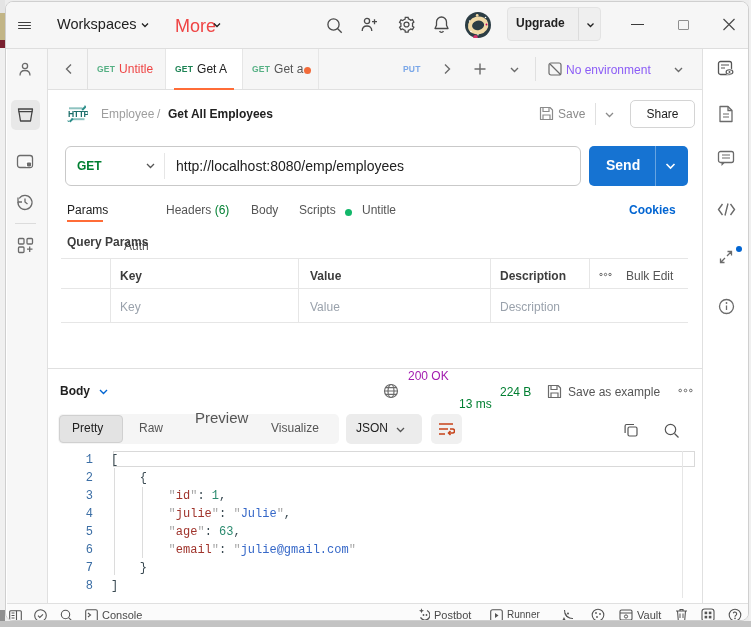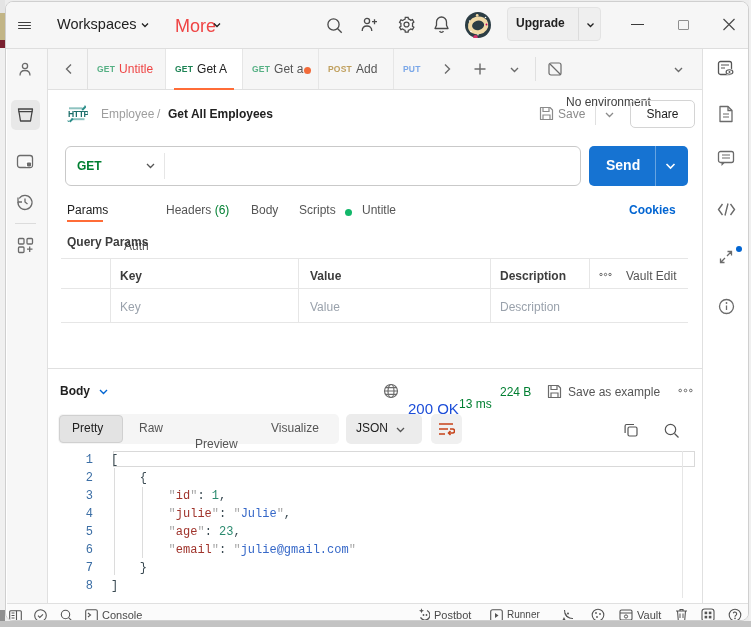--- a/index.html
+++ b/index.html
@@ -120,44 +120,40 @@
   <div class="abs tab" style="left:87px;width:78px;">
         <span class="m" style="color:#55b084;">GET</span>
         <span style="color:#ef4444;">Untitle</span>
       </div>
   <div class="abs tab active" style="left:165px;width:77px;"><span class="m" style="color:#1d8354;">GET</span>Get A</div>
   <div class="abs tab" style="left:242px;width:76px;">
         <span class="m" style="color:#55b084;">GET</span>
         <span style="color:#555;">Get a</span>
       </div>
   <div class="abs" style="left:303px;top:66px;width:7px;height:7px;border-radius:4px;background:#f26b3a;"></div>
-  <div class="abs tab" style="left:318px;width:75px;">
-        <span class="m" style="color:#c0a05e;">POST</span>
-        <span style="color:#555;">Add</span>
-      </div>
   <div class="abs tab" style="left:393px;width:37px;border-right:none;">
         <span class="m" style="color:#7aa7e8;">PUT</span>
       </div>
   <div class="abs" style="left:173px;top:86.5px;width:60px;height:2.5px;background:#ff6c37;z-index:3;"></div>
   <svg class="abs" style="left:440px;top:62px;" width="12" height="12" viewBox="0 0 12 12">
         <path d="M4 1.5L8.5 6 4 10.5" stroke="#6b6b6b" stroke-width="1.4" fill="none"></path>
       </svg>
   <svg class="abs" style="left:472px;top:61px;" width="14" height="14" viewBox="0 0 14 14">
         <path d="M7 1.5v11M1.5 7h11" stroke="#6b6b6b" stroke-width="1.4"></path>
       </svg>
   <svg class="abs" style="left:508px;top:64px;" width="11" height="10" viewBox="0 0 11 10">
         <path d="M2 3l3.5 3.5L9 3" stroke="#6b6b6b" stroke-width="1.4" fill="none"></path>
       </svg>
   <div class="sep" style="left:534px;top:56px;height:24px;"></div>
 
   <svg class="abs" style="left:546px;top:60px;" width="16" height="16" viewBox="0 0 16 16">
         <rect x="2" y="2" width="12" height="12" rx="2" stroke="#6b6b6b" stroke-width="1.2" fill="none"></rect>
         <path d="M3 3l10 10" stroke="#6b6b6b" stroke-width="1.2"></path>
       </svg>
-  <div class="abs grayt" style="left:565px;top:62px;font-size:12px;color:#404040;margin-top:32px;">No environment</div>
+  <div class="abs grayt" style="left:565px;top:62px;font-size:12px;color:#8b5cf6;">No environment</div>
   <svg class="abs" style="left:672px;top:64px;" width="11" height="10" viewBox="0 0 11 10">
         <path d="M2 3l3.5 3.5L9 3" stroke="#6b6b6b" stroke-width="1.4" fill="none"></path>
       </svg>
 
   <div class="abs" id="leftrail"></div>
   <svg class="abs" style="left:16px;top:60px;" width="16" height="16" viewBox="0 0 16 16">
         <circle cx="8" cy="5" r="2.6" stroke="#6b6b6b" stroke-width="1.3" fill="none"></circle>
         <path d="M3 14.5c0-3.2 2.2-5 5-5s5 1.8 5 5" stroke="#6b6b6b" stroke-width="1.3" fill="none"></path>
       </svg>
   <div class="abs" style="left:10px;top:99px;width:29px;height:30px;background:#e8e8e8;border-radius:5px;"></div>
@@ -237,20 +233,21 @@
         <path d="M2 3l3.5 3.5L9 3" stroke="#8b8b8b" stroke-width="1.3" fill="none"></path>
       </svg>
   <div class="abs ctr" style="left:629px;top:99px;width:65px;height:28px;border:1px solid #d4d4d4;border-radius:5px;font-size:12px;color:#212121;">Share</div>
 
   <div class="abs" style="left:64px;top:145px;width:516px;height:40px;border:1px solid #c9c9c9;border-radius:6px;background:#fff;"></div>
   <div class="abs" style="left:76px;top:158px;font-size:12px;font-weight:700;color:#007f31;">GET</div>
   <svg class="abs" style="left:144px;top:160px;" width="11" height="10" viewBox="0 0 11 10">
         <path d="M2 3l3.5 3.5L9 3" stroke="#555" stroke-width="1.3" fill="none"></path>
       </svg>
   <div class="sep" style="left:163px;top:152px;height:26px;background:#e6e6e6;"></div>
+  <div class="abs" style="left:175px;top:157px;font-size:14px;color:#212121;">http://localhost:8080/emp/employees</div>
 
   <div class="abs" style="left:588px;top:145px;width:99px;height:40px;background:#1673d2;border-radius:5px;"></div>
   <div class="abs" style="left:605px;top:156px;font-size:14px;font-weight:600;color:#fff;">Send</div>
   <div class="sep" style="left:654px;top:145px;height:40px;background:rgba(255,255,255,0.35);"></div>
   <svg class="abs" style="left:663px;top:161px;" width="13" height="9" viewBox="0 0 13 9">
         <path d="M2.5 2l4 4 4-4" stroke="#fff" stroke-width="1.6" fill="none"></path>
       </svg>
 
   <div class="abs" style="left:66px;top:202px;font-size:12px;color:#212121;">Params</div>
   <div class="abs" style="left:66px;top:219px;width:36px;height:2px;background:#ff6c37;"></div>
@@ -272,54 +269,54 @@
   <div class="sep" style="left:489px;top:257px;height:65px;background:#e6e6e6;"></div>
   <div class="sep" style="left:588px;top:257px;height:30px;background:#e6e6e6;"></div>
   <div class="abs" style="left:119px;top:268px;font-size:12px;font-weight:700;color:#3d3d3d;">Key</div>
   <div class="abs" style="left:309px;top:268px;font-size:12px;font-weight:700;color:#3d3d3d;">Value</div>
   <div class="abs" style="left:499px;top:268px;font-size:12px;font-weight:700;color:#3d3d3d;">Description</div>
   <svg class="abs" style="left:598px;top:271px;" width="13" height="5" viewBox="0 0 13 5">
         <circle cx="2" cy="2.5" r="1.2" stroke="#6b6b6b" stroke-width="1" fill="none"></circle>
         <circle cx="6.5" cy="2.5" r="1.2" stroke="#6b6b6b" stroke-width="1" fill="none"></circle>
         <circle cx="11" cy="2.5" r="1.2" stroke="#6b6b6b" stroke-width="1" fill="none"></circle>
       </svg>
-  <div class="abs" style="left:625px;top:268px;font-size:12px;color:#555;">Vault Edit</div>
+  <div class="abs" style="left:625px;top:268px;font-size:12px;color:#555;">Bulk Edit</div>
   <div class="abs" style="left:119px;top:299px;font-size:12px;color:#9aa2ac;">Key</div>
   <div class="abs" style="left:309px;top:299px;font-size:12px;color:#9aa2ac;">Value</div>
   <div class="abs" style="left:499px;top:299px;font-size:12px;color:#9aa2ac;">Description</div>
 
   <div class="abs" style="left:47px;top:367px;width:654px;height:1px;background:#e0e0e0;"></div>
   <div class="abs" style="left:59px;top:383px;font-size:12px;font-weight:700;color:#212121;">Body</div>
   <svg class="abs" style="left:97px;top:386px;" width="11" height="10" viewBox="0 0 11 10">
         <path d="M2 3l3.5 3.5L9 3" stroke="#0265d2" stroke-width="1.4" fill="none"></path>
       </svg>
   <svg class="abs" style="left:382px;top:382px;" width="16" height="16" viewBox="0 0 16 16">
         <circle cx="8" cy="8" r="6.5" stroke="#6b6b6b" stroke-width="1.2" fill="none"></circle>
         <ellipse cx="8" cy="8" rx="3" ry="6.5" stroke="#6b6b6b" stroke-width="1.2" fill="none"></ellipse>
         <path d="M1.5 8h13M2.5 4.7h11M2.5 11.3h11" stroke="#6b6b6b" stroke-width="1.2"></path>
       </svg>
-  <div class="abs" style="left:407px;top:399px;font-size:15px;color:#1d4ed8;">200 OK</div>
+  <div class="abs" style="left:407px;top:368px;font-size:12px;color:#a21caf;">200 OK</div>
   <div class="abs" style="left:458px;top:396px;font-size:12px;color:#007f31;">13 ms</div>
   <div class="abs" style="left:499px;top:384px;font-size:12px;color:#007f31;">224 B</div>
   <svg class="abs" style="left:546px;top:383px;" width="15" height="15" viewBox="0 0 15 15">
         <path d="M1.5 1.5h9.5l2.5 2.5v9.5H1.5z" stroke="#6b6b6b" stroke-width="1.2" fill="none" stroke-linejoin="round"></path>
         <path d="M4 1.5v4h6v-4M4 13.5V9h7v4.5" stroke="#6b6b6b" stroke-width="1.2" fill="none"></path>
       </svg>
   <div class="abs" style="left:567px;top:384px;font-size:12px;color:#555;">Save as example</div>
   <svg class="abs" style="left:677px;top:387px;" width="15" height="5" viewBox="0 0 15 5">
         <circle cx="2.2" cy="2.5" r="1.3" stroke="#6b6b6b" stroke-width="1" fill="none"></circle>
         <circle cx="7.5" cy="2.5" r="1.3" stroke="#6b6b6b" stroke-width="1" fill="none"></circle>
         <circle cx="12.8" cy="2.5" r="1.3" stroke="#6b6b6b" stroke-width="1" fill="none"></circle>
       </svg>
 
   <div class="abs" style="left:57px;top:413px;width:281px;height:30px;background:#f5f5f5;border-radius:5px;"></div>
   <div class="abs" style="left:58px;top:414px;width:64px;height:28px;background:#e3e3e3;border:1px solid #d0d0d0;border-radius:4px;"></div>
   <div class="abs" style="left:71px;top:420px;font-size:12px;color:#212121;">Pretty</div>
   <div class="abs" style="left:138px;top:420px;font-size:12px;color:#555;">Raw</div>
-  <div class="abs" style="left:194px;top:436px;font-size:12px;color:#555;">Preview</div>
+  <div class="abs" style="left:194px;top:408px;font-size:15px;color:#555;">Preview</div>
   <div class="abs" style="left:270px;top:420px;font-size:12px;color:#555;">Visualize</div>
   <div class="abs" style="left:345px;top:413px;width:76px;height:30px;background:#ececec;border-radius:5px;"></div>
   <div class="abs" style="left:355px;top:420px;font-size:12px;color:#212121;">JSON</div>
   <svg class="abs" style="left:394px;top:424px;" width="11" height="10" viewBox="0 0 11 10">
         <path d="M2 3l3.5 3.5L9 3" stroke="#555" stroke-width="1.3" fill="none"></path>
       </svg>
   <div class="abs" style="left:430px;top:413px;width:31px;height:30px;background:#f0f0f0;border-radius:5px;"></div>
   <svg class="abs" style="left:437px;top:421px;" width="17" height="14" viewBox="0 0 17 14">
         <path d="M1 2h14M1 7h9M1 12h6" stroke="#c64219" stroke-width="1.5"></path>
         <path d="M12 7h2.5a2 2 0 0 1 0 4H11" stroke="#c64219" stroke-width="1.5" fill="none"></path>
@@ -336,21 +333,21 @@
 
   <div class="abs" style="left:112px;top:450px;width:582px;height:16px;border:1px solid #d9d9d9;"></div>
   <div class="sep" style="left:681px;top:450px;height:147px;background:#e6e6e6;"></div>
   <div class="sep" style="left:113px;top:467px;height:107px;background:#dcdcdc;"></div>
   <div class="sep" style="left:141px;top:486px;height:71px;background:#dcdcdc;"></div>
   <div class="abs cm" style="left:60px;top:449.5px;width:32px;text-align:right;line-height:18px;color:#3b6ea5;">1<br>2<br>3<br>4<br>5<br>6<br>7<br>8</div>
   <div class="abs cm" style="left:110px;top:449.5px;line-height:18px;white-space:pre;"><span class="cp">[</span>
 <span class="cp">    {</span>
 <span class="cp">        </span><span class="cq">"</span><span class="ck">id</span><span class="cq">"</span><span class="cp">: </span><span class="cn">1</span><span class="cp">,</span>
 <span class="cp">        </span><span class="cq">"</span><span class="ck">julie</span><span class="cq">"</span><span class="cp">: </span><span class="cq">"</span><span class="cs">Julie</span><span class="cq">"</span><span class="cp">,</span>
-<span class="cp">        </span><span class="cq">"</span><span class="ck">age</span><span class="cq">"</span><span class="cp">: </span><span class="cn">23</span><span class="cp">,</span>
+<span class="cp">        </span><span class="cq">"</span><span class="ck">age</span><span class="cq">"</span><span class="cp">: </span><span class="cn">63</span><span class="cp">,</span>
 <span class="cp">        </span><span class="cq">"</span><span class="ck">email</span><span class="cq">"</span><span class="cp">: </span><span class="cq">"</span><span class="cs">julie@gmail.com</span><span class="cq">"</span>
 <span class="cp">    }</span>
 <span class="cp">]</span></div>
 
   <div class="abs" id="bottombar"></div>
   <svg class="abs" style="left:8px;top:609px;" width="13" height="12" viewBox="0 0 13 12">
         <rect x="0.7" y="0.7" width="11.6" height="10.6" rx="1" stroke="#555" stroke-width="1.1" fill="none"></rect>
         <path d="M7.5 0.7v10.6" stroke="#555" stroke-width="1.1"></path>
         <path d="M2.5 3h3M2.5 5.5h3M2.5 8h3" stroke="#555" stroke-width="1"></path>
       </svg>

